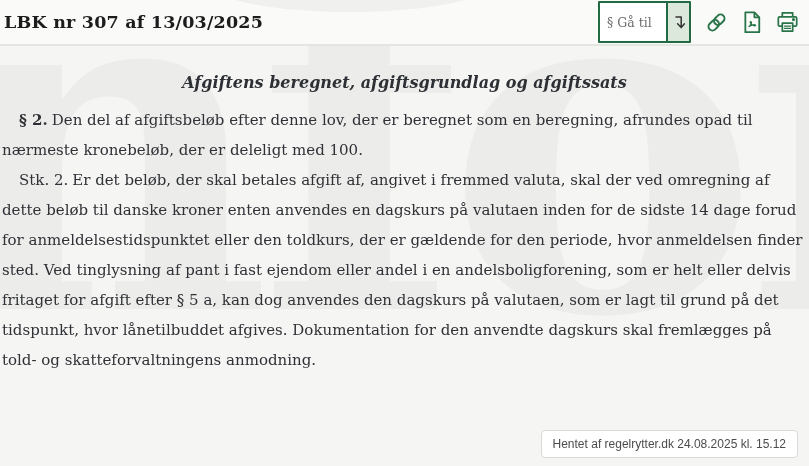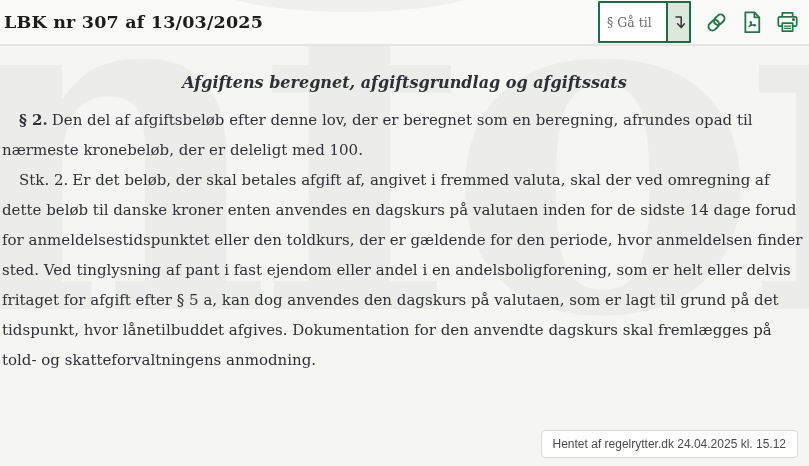--- a/index.html
+++ b/index.html
@@ -110,13 +110,13 @@
   <div class="doc-text">
     <h2 class="section-heading">Afgiftens beregnet, afgiftsgrundlag og afgiftssats</h2>
 
     <p class="law-p"><span class="lead-bold">§ 2.</span><span>Den del af afgiftsbeløb efter denne lov, der er beregnet som en beregning, afrundes opad til nærmeste kronebeløb, der er deleligt med 100.</span></p>
 
     <p class="law-p"><span class="lead-italic">Stk. 2.</span><span>Er det beløb, der skal betales afgift af, angivet i fremmed valuta, skal der ved omregning af dette beløb til danske kroner enten anvendes en dagskurs på valutaen inden for de sidste 14 dage forud for anmeldelsestidspunktet eller den toldkurs, der er gældende for den periode, hvor anmeldelsen finder sted. Ved tinglysning af pant i fast ejendom eller andel i en andelsboligforening, som er helt eller delvis fritaget for afgift efter § 5 a, kan dog anvendes den dagskurs på valutaen, som er lagt til grund på det tidspunkt, hvor lånetilbuddet afgives. Dokumentation for den anvendte dagskurs skal fremlægges på told- og skatteforvaltningens anmodning.</span></p>
 
   </div>
 </main>
 
-<div class="stamp">Hentet af regelrytter.dk 24.04.2025 kl. 15.12</div>
+<div class="stamp">Hentet af regelrytter.dk 24.08.2025 kl. 15.12</div>
 
 </body></html>

